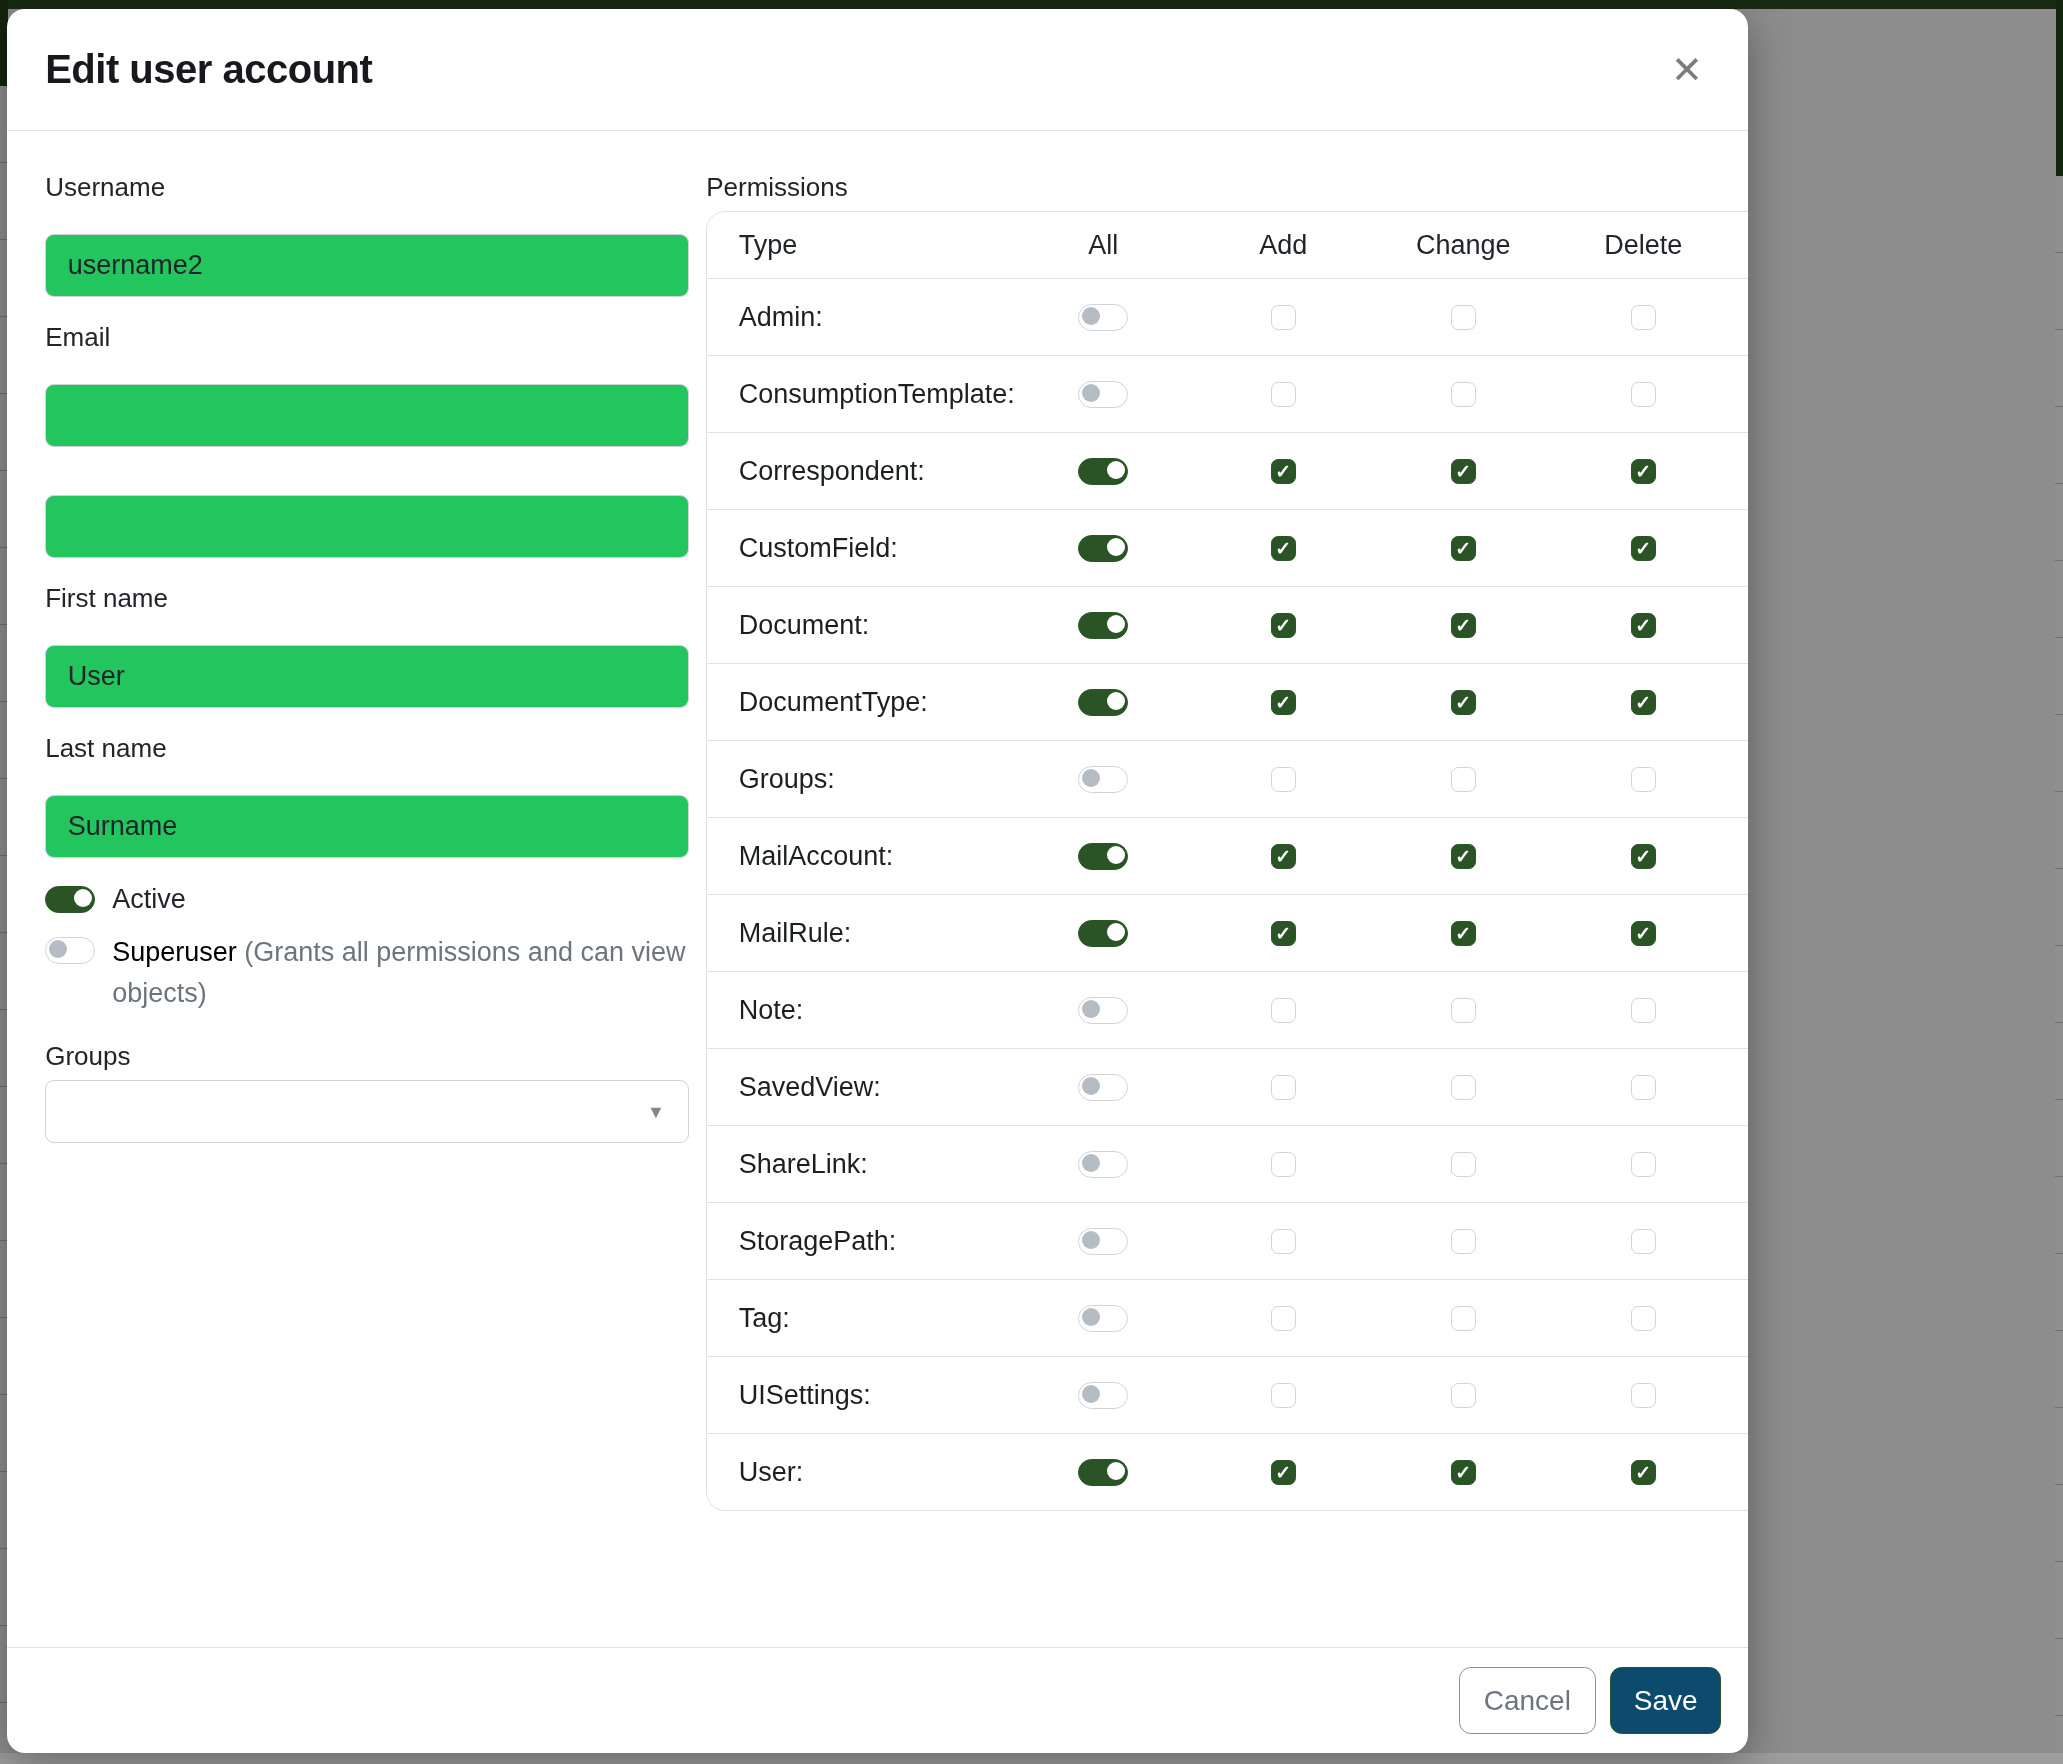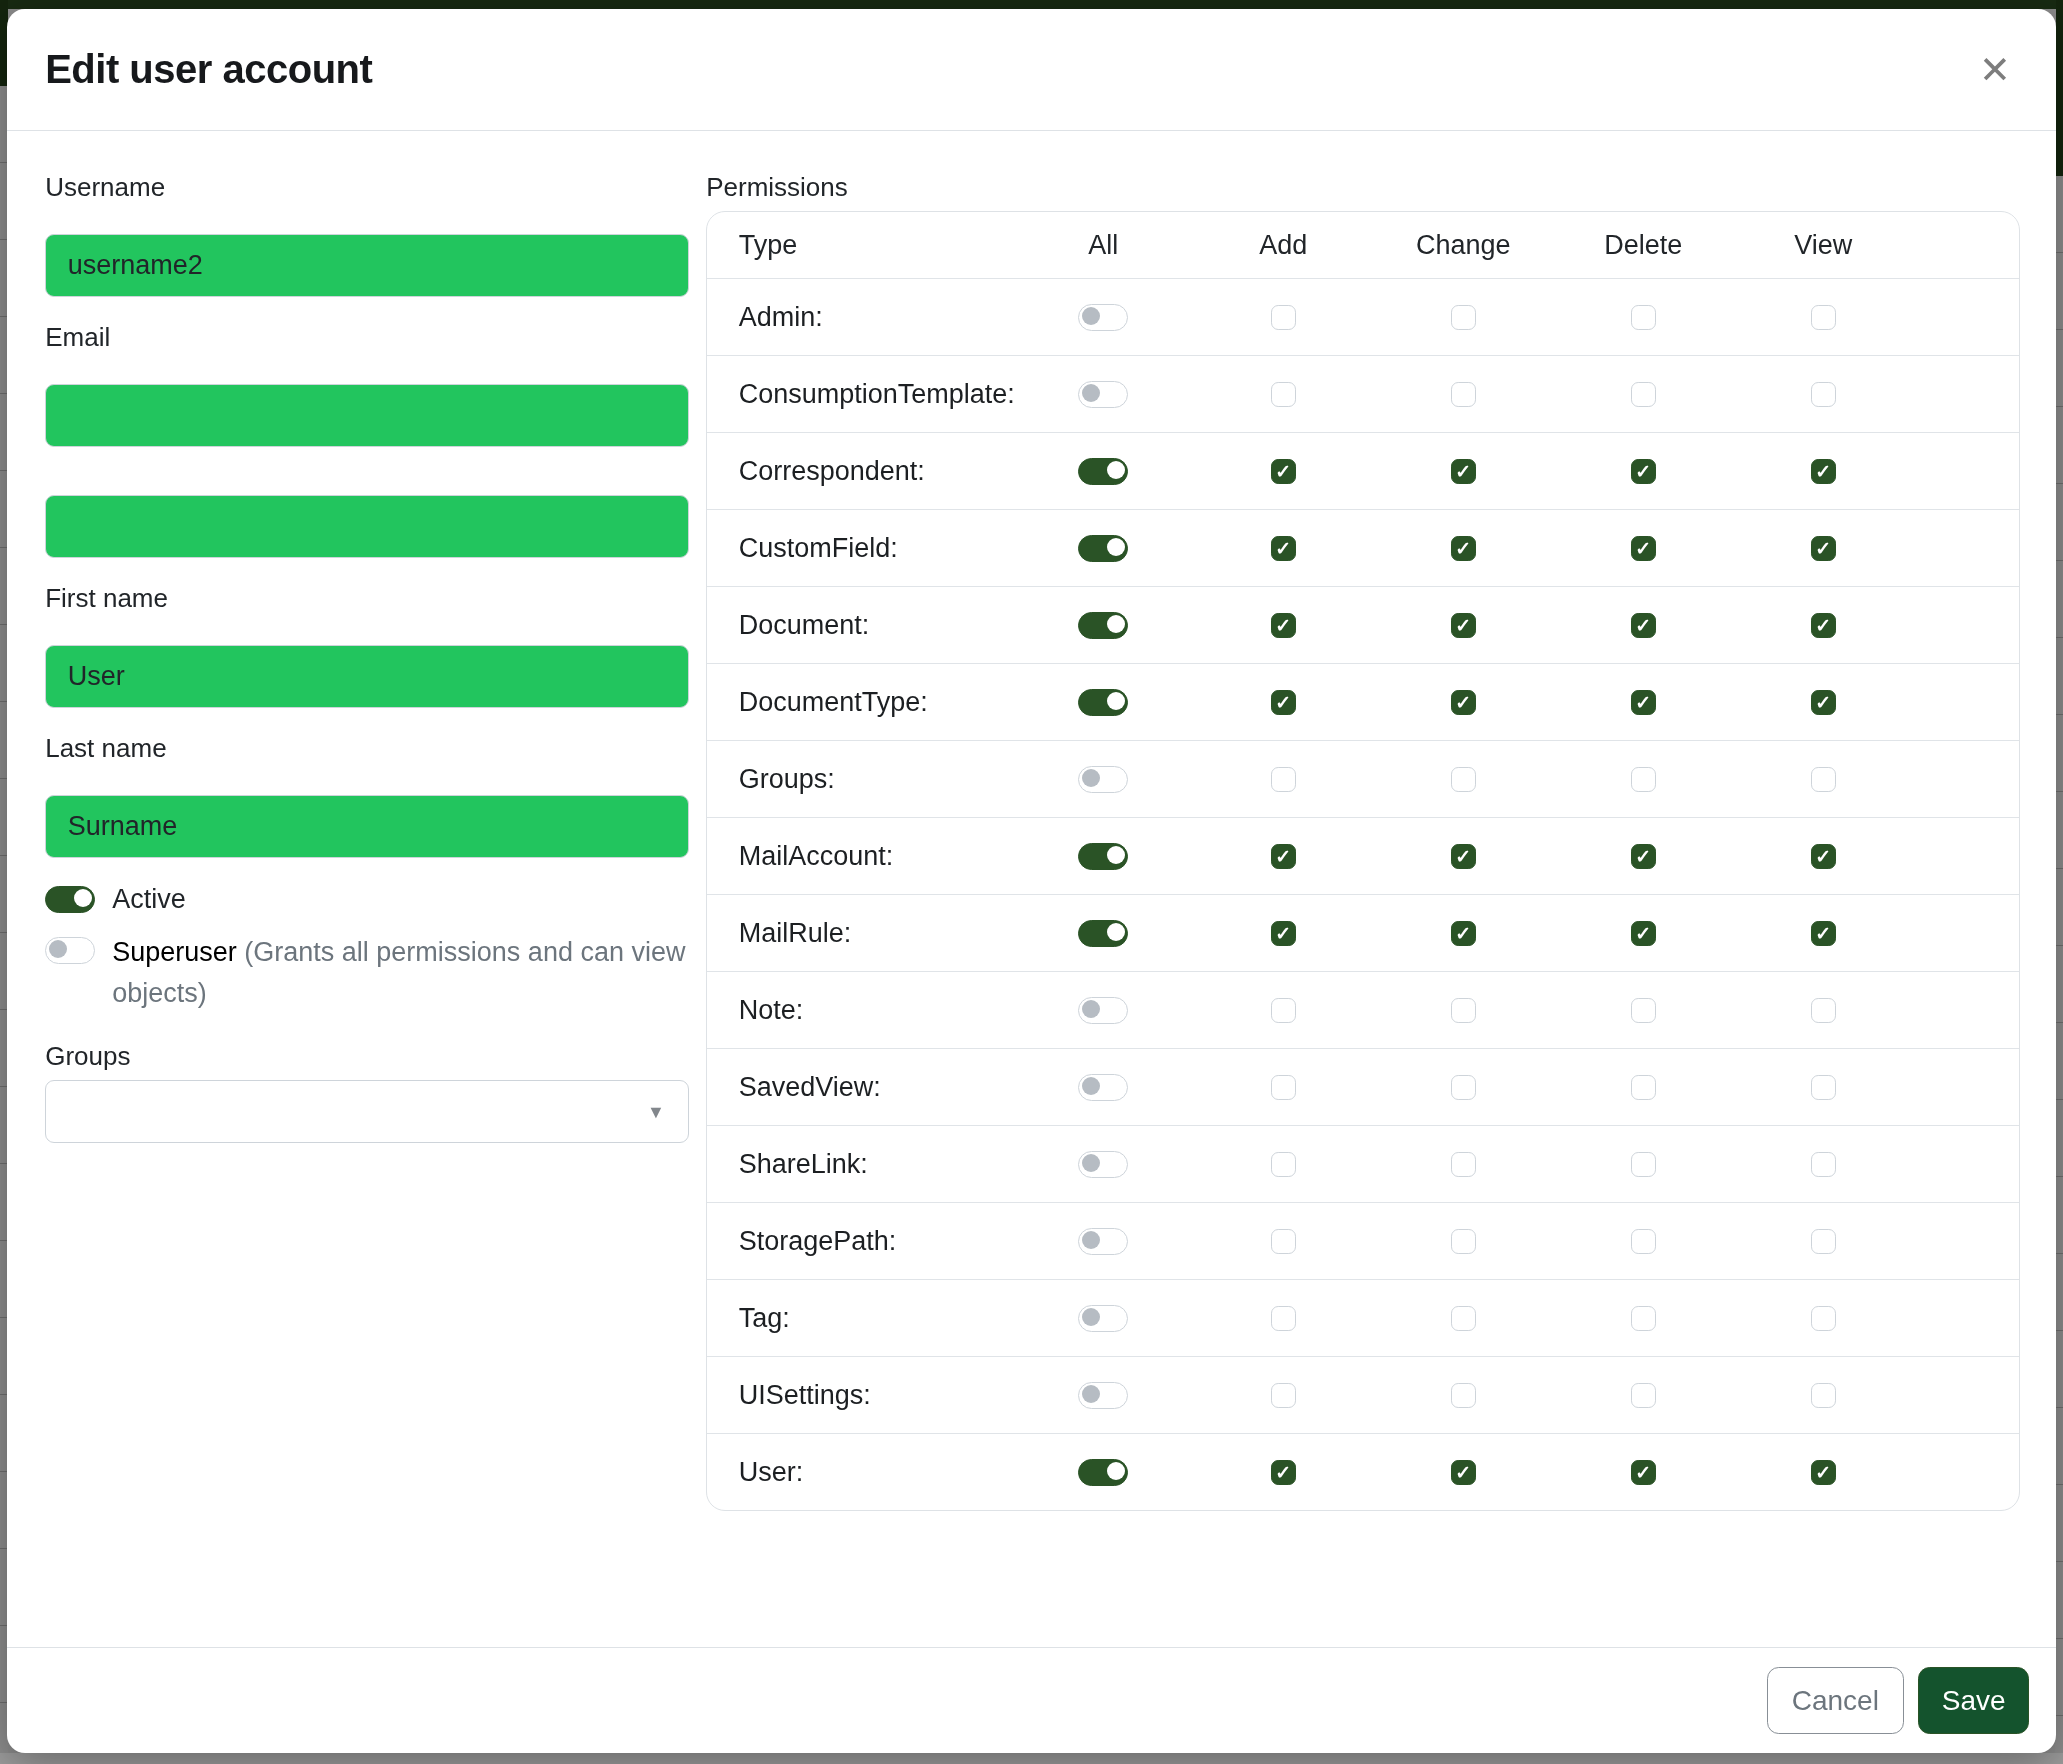--- a/index.html
+++ b/index.html
@@ -11,21 +11,21 @@
   .backdrop-right-green { position:absolute; right:0; top:0; width:7.2px; height:176px; background:#14250e; }
   .backdrop-left, .backdrop-right {
     position:absolute; top:0; bottom:0; width:8px;
     background:repeating-linear-gradient(#8f8f8f 0 76px, #707070 76px 77px); }
   .backdrop-left  { left:0; top:86px; }
   .backdrop-right { right:0; top:176px; }
   .backdrop-left-green { position:absolute; left:0; top:0; width:8px; height:86px; background:#14250e; }
   .backdrop-bottom { position:absolute; left:0; bottom:0; width:2063px; height:10.8px; background:#9e9e9e; }
 
   
-  .modal { position:absolute; left:7.2px; top:9px; width:2049px; height:1744px;
+  .modal { position:absolute; left:7.2px; top:9px; width:1741px; height:1744px;
     background:#fff; border-radius:18px; box-shadow:0 10.8px 45px rgba(0,0,0,.35);
     display:flex; flex-direction:column; overflow:hidden; }
 
   .modal-header { height:122px; flex:none; display:flex; align-items:center;
     justify-content:space-between; padding:0 40px 0 38px; border-bottom:1.8px solid #dee2e6; }
   .modal-title { font-size:40px; font-weight:600; color:#17191c; letter-spacing:-0.5px; }
   .close-btn { font-size:38px; color:#7d7d7d; background:none; border:none; cursor:pointer;
     line-height:1; padding:5.4px; }
 
   .modal-body { flex:1; display:flex; gap:17px; padding:41px 36px 0 38px; overflow:hidden; }
@@ -72,21 +72,21 @@
     display:flex; align-items:center; justify-content:center; }
   .checkbox.un { background:#fff; border:1.8px solid #ced4da; }
   .checkbox.checked { background:#2a5326; border:1.8px solid #2a5326; color:#fff;
     font-size:19px; font-weight:bold; line-height:1; }
 
   
   .modal-footer { height:106px; flex:none; border-top:1.8px solid #dee2e6;
     display:flex; align-items:center; justify-content:flex-end; gap:14.4px; padding:0 27px 0 24px; }
   .btn { height:67px; border-radius:11.7px; font-size:28px; font-family:inherit; cursor:pointer; }
   .btn-cancel { width:137px; background:#fff; border:1.8px solid #888f96; color:#6c757d; }
-  .btn-save { width:111px; background:#14532d; border:1.8px solid #2a5326; color:#fff; }
+  .btn-save { width:111px; background:#0c4a6e; border:1.8px solid #2a5326; color:#fff; }
 </style>
 </head>
 <body>
 
 <div class="backdrop-top"></div>
 <div class="backdrop-left-green"></div>
 <div class="backdrop-right-green"></div>
 <div class="backdrop-left"></div>
 <div class="backdrop-right"></div>
 <div class="backdrop-bottom"></div>

